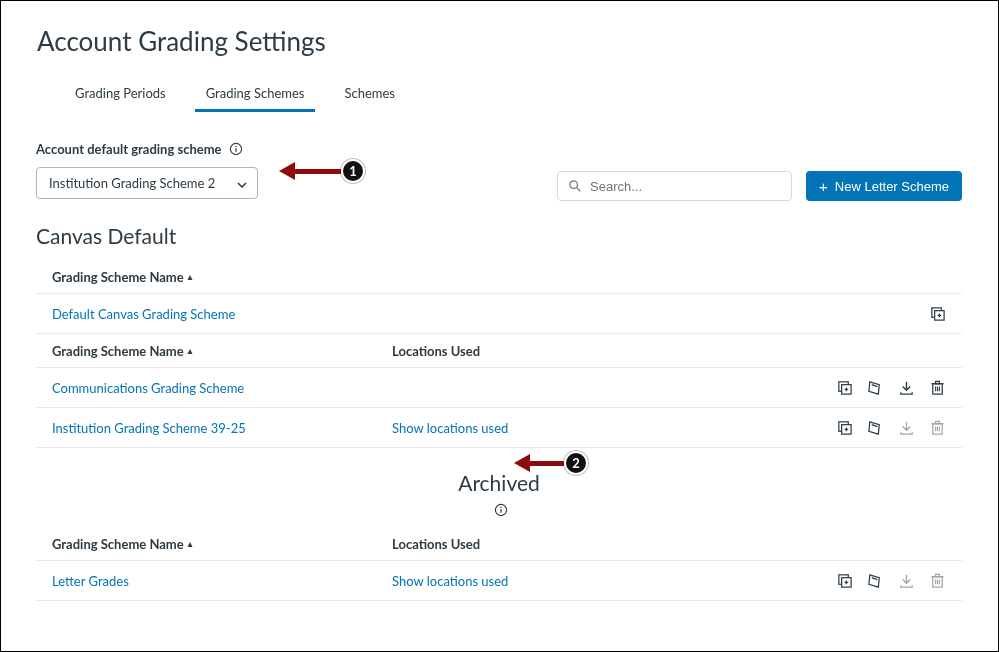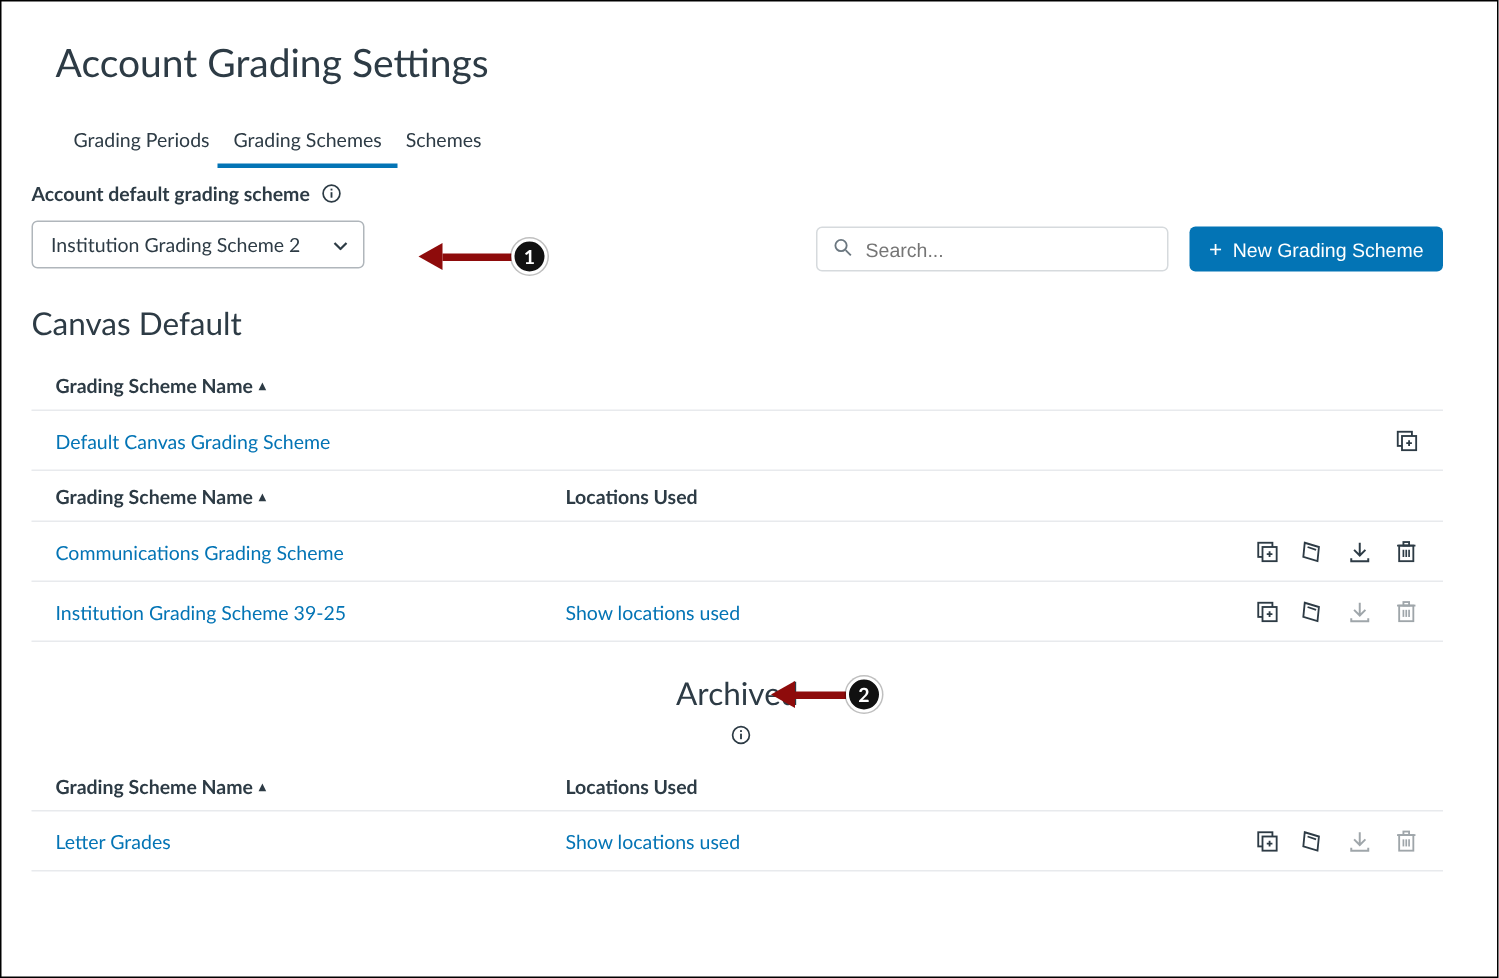--- a/index.html
+++ b/index.html
@@ -14,22 +14,22 @@
       overflow: hidden;
     }
     .page-title {
       font-size: 26px;
       font-weight: 400;
       color: #2D3B45;
       margin: 24px 0 22px 36px;
     }
     .tabs {
       display: flex;
-      gap: 12px;
-      margin-left: 46px;
+      gap: 36px;
+      margin-left: 72px;
       border-bottom: 1px solid transparent;
       position: relative;
       text-align: center;
     }
     .tab {
       font-size: 13px;
       color: #2D3B45;
       padding: 6px 2px 10px 2px;
       cursor: pointer;
       position: relative;
@@ -38,22 +38,22 @@
       color: #2D3B45;
     }
     .tab.active::after {
       content: "";
       position: absolute;
       left: -9px; right: -9px; bottom: -1px;
       height: 3px;
       background: #0374B5;
     }
     .content {
-      padding: 0 36px 0 20px;
-      margin-top: 8px;
+      padding: 0 36px 0 35px;
+      margin-top: 28px;
     }
     .default-label {
       font-size: 13px;
       font-weight: 700;
       margin-bottom: 8px;
     }
     .info-icon {
       display: inline-flex;
       width: 14px; height: 14px;
       margin-left: 4px;
@@ -219,21 +219,21 @@
           <span>
             <svg viewBox="0 0 16 16" width="14" height="14">
                 <circle cx="6.5" cy="6.5" r="4.3" fill="none" stroke="#6B7780" stroke-width="1.4"></circle>
                 <line x1="10" y1="10" x2="14" y2="14" stroke="#6B7780" stroke-width="1.4"></line>
               </svg>
           </span>
           <input class="search-input" placeholder="Search..." style="">
         </div>
         <button class="new-button">
           <span class="plus">+</span>
-          <span>New Grading Scheme</span>
+          <span>New Letter Scheme</span>
         </button>
       </div>
     </div>
   </div>
 
   <h2 class="section">Canvas Default</h2>
   <div class="table-header">
     <div class="th-name">
       <span>Grading Scheme Name</span>
         <span class="sort-tri">▴</span>

